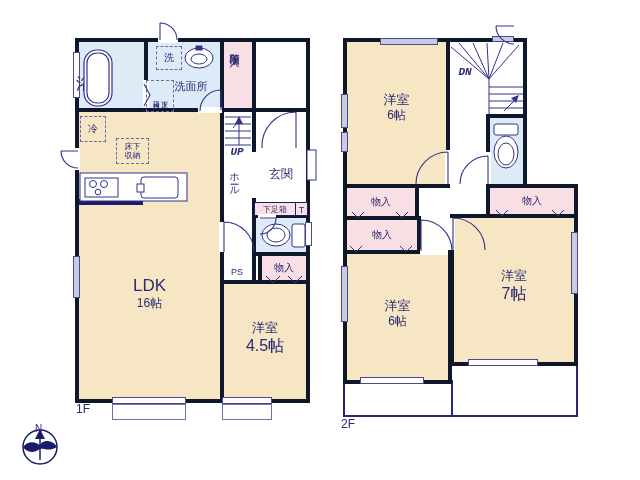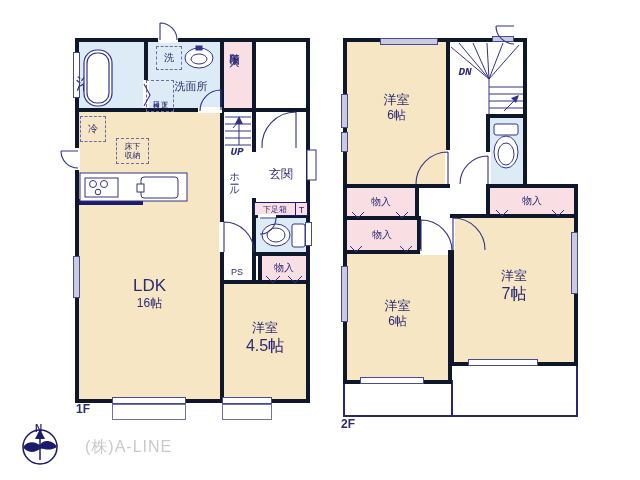--- a/index.html
+++ b/index.html
@@ -19,21 +19,21 @@
         white-space:pre-line;line-height:1.15}
   .notch{position:absolute;background:#fff}
   .win{position:absolute;box-sizing:border-box;background:#fff;border:1px solid #4a4a92}
   .gwin{background:#c9cce0}
   .box{position:absolute;box-sizing:border-box;background:#fff;border:1px solid #7070a8}
   .thin{position:absolute;box-sizing:border-box;background:#fff;border:2px solid #26267a}
   .wall{position:absolute;background:#1b1b6c}
   .strip{position:absolute;box-sizing:border-box;background:#f9dee3;border:1px solid #1b1b6c;
          display:flex;align-items:flex-end;justify-content:center}
   .serifI{font-family:Liberation Mono, monospace;font-style:italic;font-weight:700}
-  .bold{font-weight:700}
+  .bold{font-weight:400}
   svg.overlay{position:absolute;left:0;top:0;pointer-events:none}
 </style>
 </head>
 <body>
 
 <div class="canvas">
 
   <div class="thin" style="left:450px;top:362px;width:128px;height:55px"></div>
   <div class="thin" style="left:343px;top:380px;width:110px;height:37px"></div>
 
@@ -143,21 +143,20 @@
     <span style="font-size:13px">洋室</span>
     <span style="font-size:12px">6帖</span>
   </div>
   <div class="lbl ctr" style="left:450px;top:268px;width:128px">
     <span style="font-size:13px">洋室</span>
     <span style="font-size:16px">7帖</span>
   </div>
   <div class="lbl bold" style="left:341px;top:417px;font-size:12px">2F</div>
 
   <div class="lbl bold" style="left:35px;top:423px;font-size:10px">N</div>
-  <div class="lbl" style="left:85px;top:437px;font-size:16px;color:#c9c9c9;letter-spacing:1px">(株)A-LINE</div>
 
   <svg class="overlay" width="640" height="480" viewBox="0 0 640 480">
 
     <g stroke="#32328c" fill="#fff" stroke-width="1.2">
       <rect x="84" y="50" width="28" height="56" rx="13"></rect>
       <rect x="87" y="53" width="22" height="50" rx="10" fill="none"></rect>
     </g>
 
     <g stroke="#32328c" stroke-width="1">
       <ellipse cx="199" cy="58" rx="14" ry="10" fill="#fff"></ellipse>

